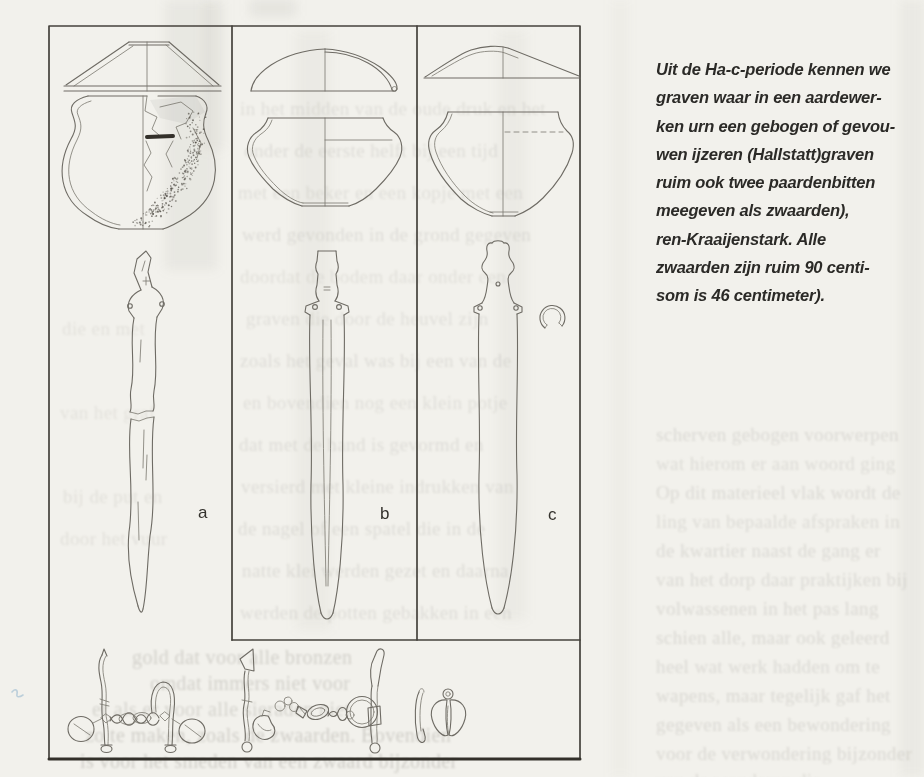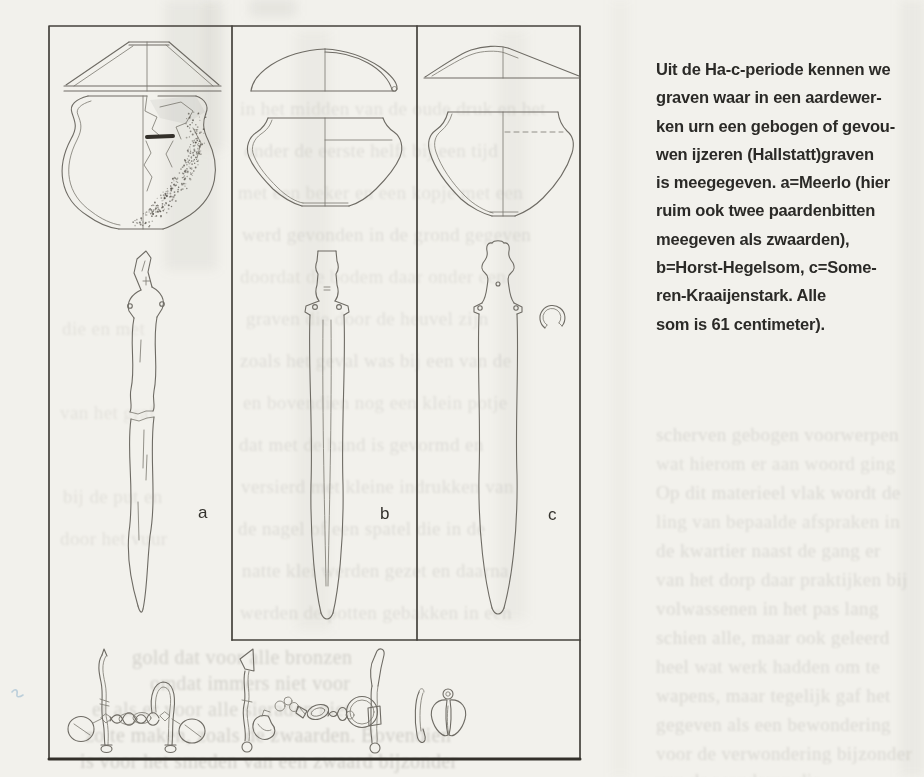--- a/index.html
+++ b/index.html
@@ -19,21 +19,21 @@
     fill:none; stroke:#6e6b64; stroke-width:1.1; stroke-linecap:round; stroke-linejoin:round;
   }
   .figure-svg .frame{stroke:#45423c;stroke-width:1.7;}
   .figure-svg .thin{stroke-width:.8;stroke:#7a776f;}
   .figure-svg .dark{stroke:#33302a;}
   .fig-label{
     position:absolute; font-size:17px; color:#34322d; font-weight:400;
   }
   .caption{
     position:absolute; left:656px; top:55px; width:266px;
-    font-size:16.5px; font-weight:700; color:#2b2a27; letter-spacing:-.2px;
+    font-size:16.5px; font-weight:700; color:#2b2a27; letter-spacing:-.2px;font-style:italic;
   }
   .cap-line{height:28.3px; line-height:28.3px; white-space:nowrap;}
 </style>
 </head>
 <body>
 
 <div class="page">
 
   <div class="ghost-layer">
       <div class="ghost-line" style="left: 240px; top: 98px; font-size: 19px; opacity: 0.11;">in het midden van de oude druk en het</div>
@@ -567,21 +567,20 @@
 
   <div class="fig-label" style="left:198px;top:503px;">a</div>
   <div class="fig-label" style="left:380px;top:504px;">b</div>
   <div class="fig-label" style="left:548px;top:505px;">c</div>
 
   <div class="caption">
       <div class="cap-line">Uit de Ha-c-periode kennen we</div>
       <div class="cap-line">graven waar in een aardewer-</div>
       <div class="cap-line">ken urn een gebogen of gevou-</div>
       <div class="cap-line">wen ijzeren (Hallstatt)graven</div>
-      <div class="cap-line">is meegegeven. a=Meerlo (hier</div>
       <div class="cap-line">ruim ook twee paardenbitten</div>
       <div class="cap-line">meegeven als zwaarden),</div>
-      <div class="cap-line">b=Horst-Hegelsom, c=Some-</div>
       <div class="cap-line">ren-Kraaijenstark. Alle</div>
-      <div class="cap-line">som is 61 centimeter).</div>
+      <div class="cap-line">zwaarden zijn ruim 90 centi-</div>
+      <div class="cap-line">som is 46 centimeter).</div>
     </div>
 
 </div>
 
 </body></html>

